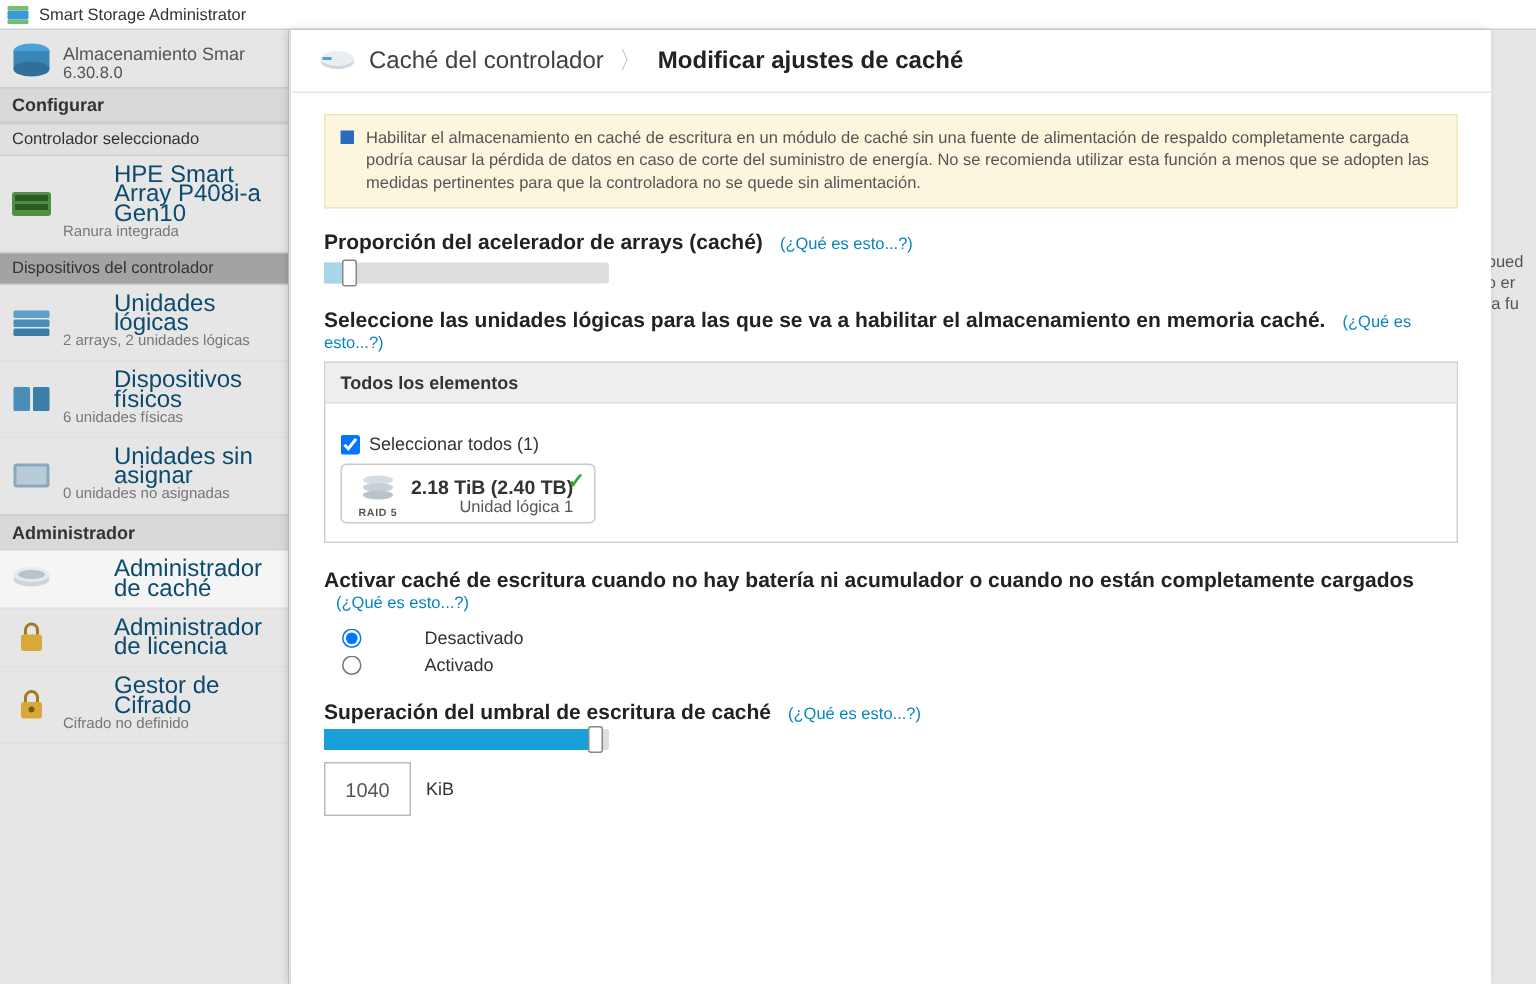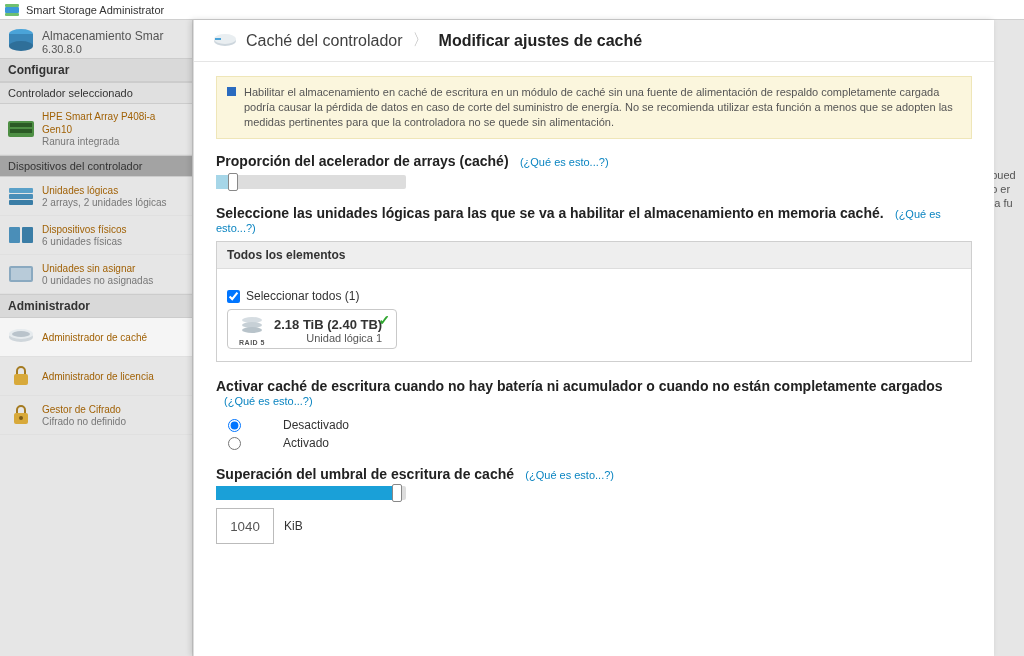--- a/index.html
+++ b/index.html
@@ -8,21 +8,21 @@
   .titlebar .ticon { width:16px; height:16px; margin-right:6px; display:inline-flex; align-items:center; justify-content:center; }
   .app { display:flex; height:calc(656px - 20px); }
   .sidebar { width:193px; background:#e6e6e6; border-right:1px solid #ccc; display:flex; flex-direction:column; }
   .side-head { display:flex; align-items:flex-end; padding:6px 8px 2px 6px; }
   .side-head .drive-icon { width:30px; height:30px; margin-right:6px; }
   .side-head .txt1 { font-size:12px; color:#555; line-height:14px; }
   .side-head .txt2 { font-size:11px; color:#555; line-height:13px; }
   .side-section-label { background:#d9d9d9; border-top:1px solid #ccc; border-bottom:1px solid #ccc; padding:4px 8px; font-weight:bold; font-size:12px; }
   .side-item { display:flex; align-items:center; padding:6px 8px 6px 6px; border-bottom:1px solid #e0e0e0; cursor:pointer; }
   .side-item .icon { width:30px; height:26px; margin-right:6px; flex-shrink:0; display:flex; align-items:center; justify-content:center; }
-  .side-item .lab { font-size:10px; color:#a16207; line-height:13px; }
+  .side-item .lab { font-size:16px; color:#0c4a6e; line-height:13px;margin-left:34px; }
   .side-item .sub { font-size:10px; color:#777; line-height:12px; }
   .side-item.selected { background:#f5f5f5; }
   .workspace { flex:1; position:relative; background:#e6e6e6; }
   .back-peek { position:absolute; right:2px; top:148px; width:40px; font-size:11px; color:#555; line-height:14px; }
   .modal { position:absolute; left:0; top:0; right:30px; bottom:0; background:#fff; box-shadow:-2px 0 6px rgba(0,0,0,0.15); border-left:1px solid #ddd; }
   .modal-head { display:flex; align-items:center; padding:10px 18px; border-bottom:1px solid #e5e5e5; }
   .modal-head .bicon { width:26px; height:18px; margin-right:8px; }
   .crumb { font-size:16px; color:#404040; }
   .crumb.strong { color:#222; font-weight:600; }
   .chev { margin:0 10px; color:#bbb; font-size:16px; }

